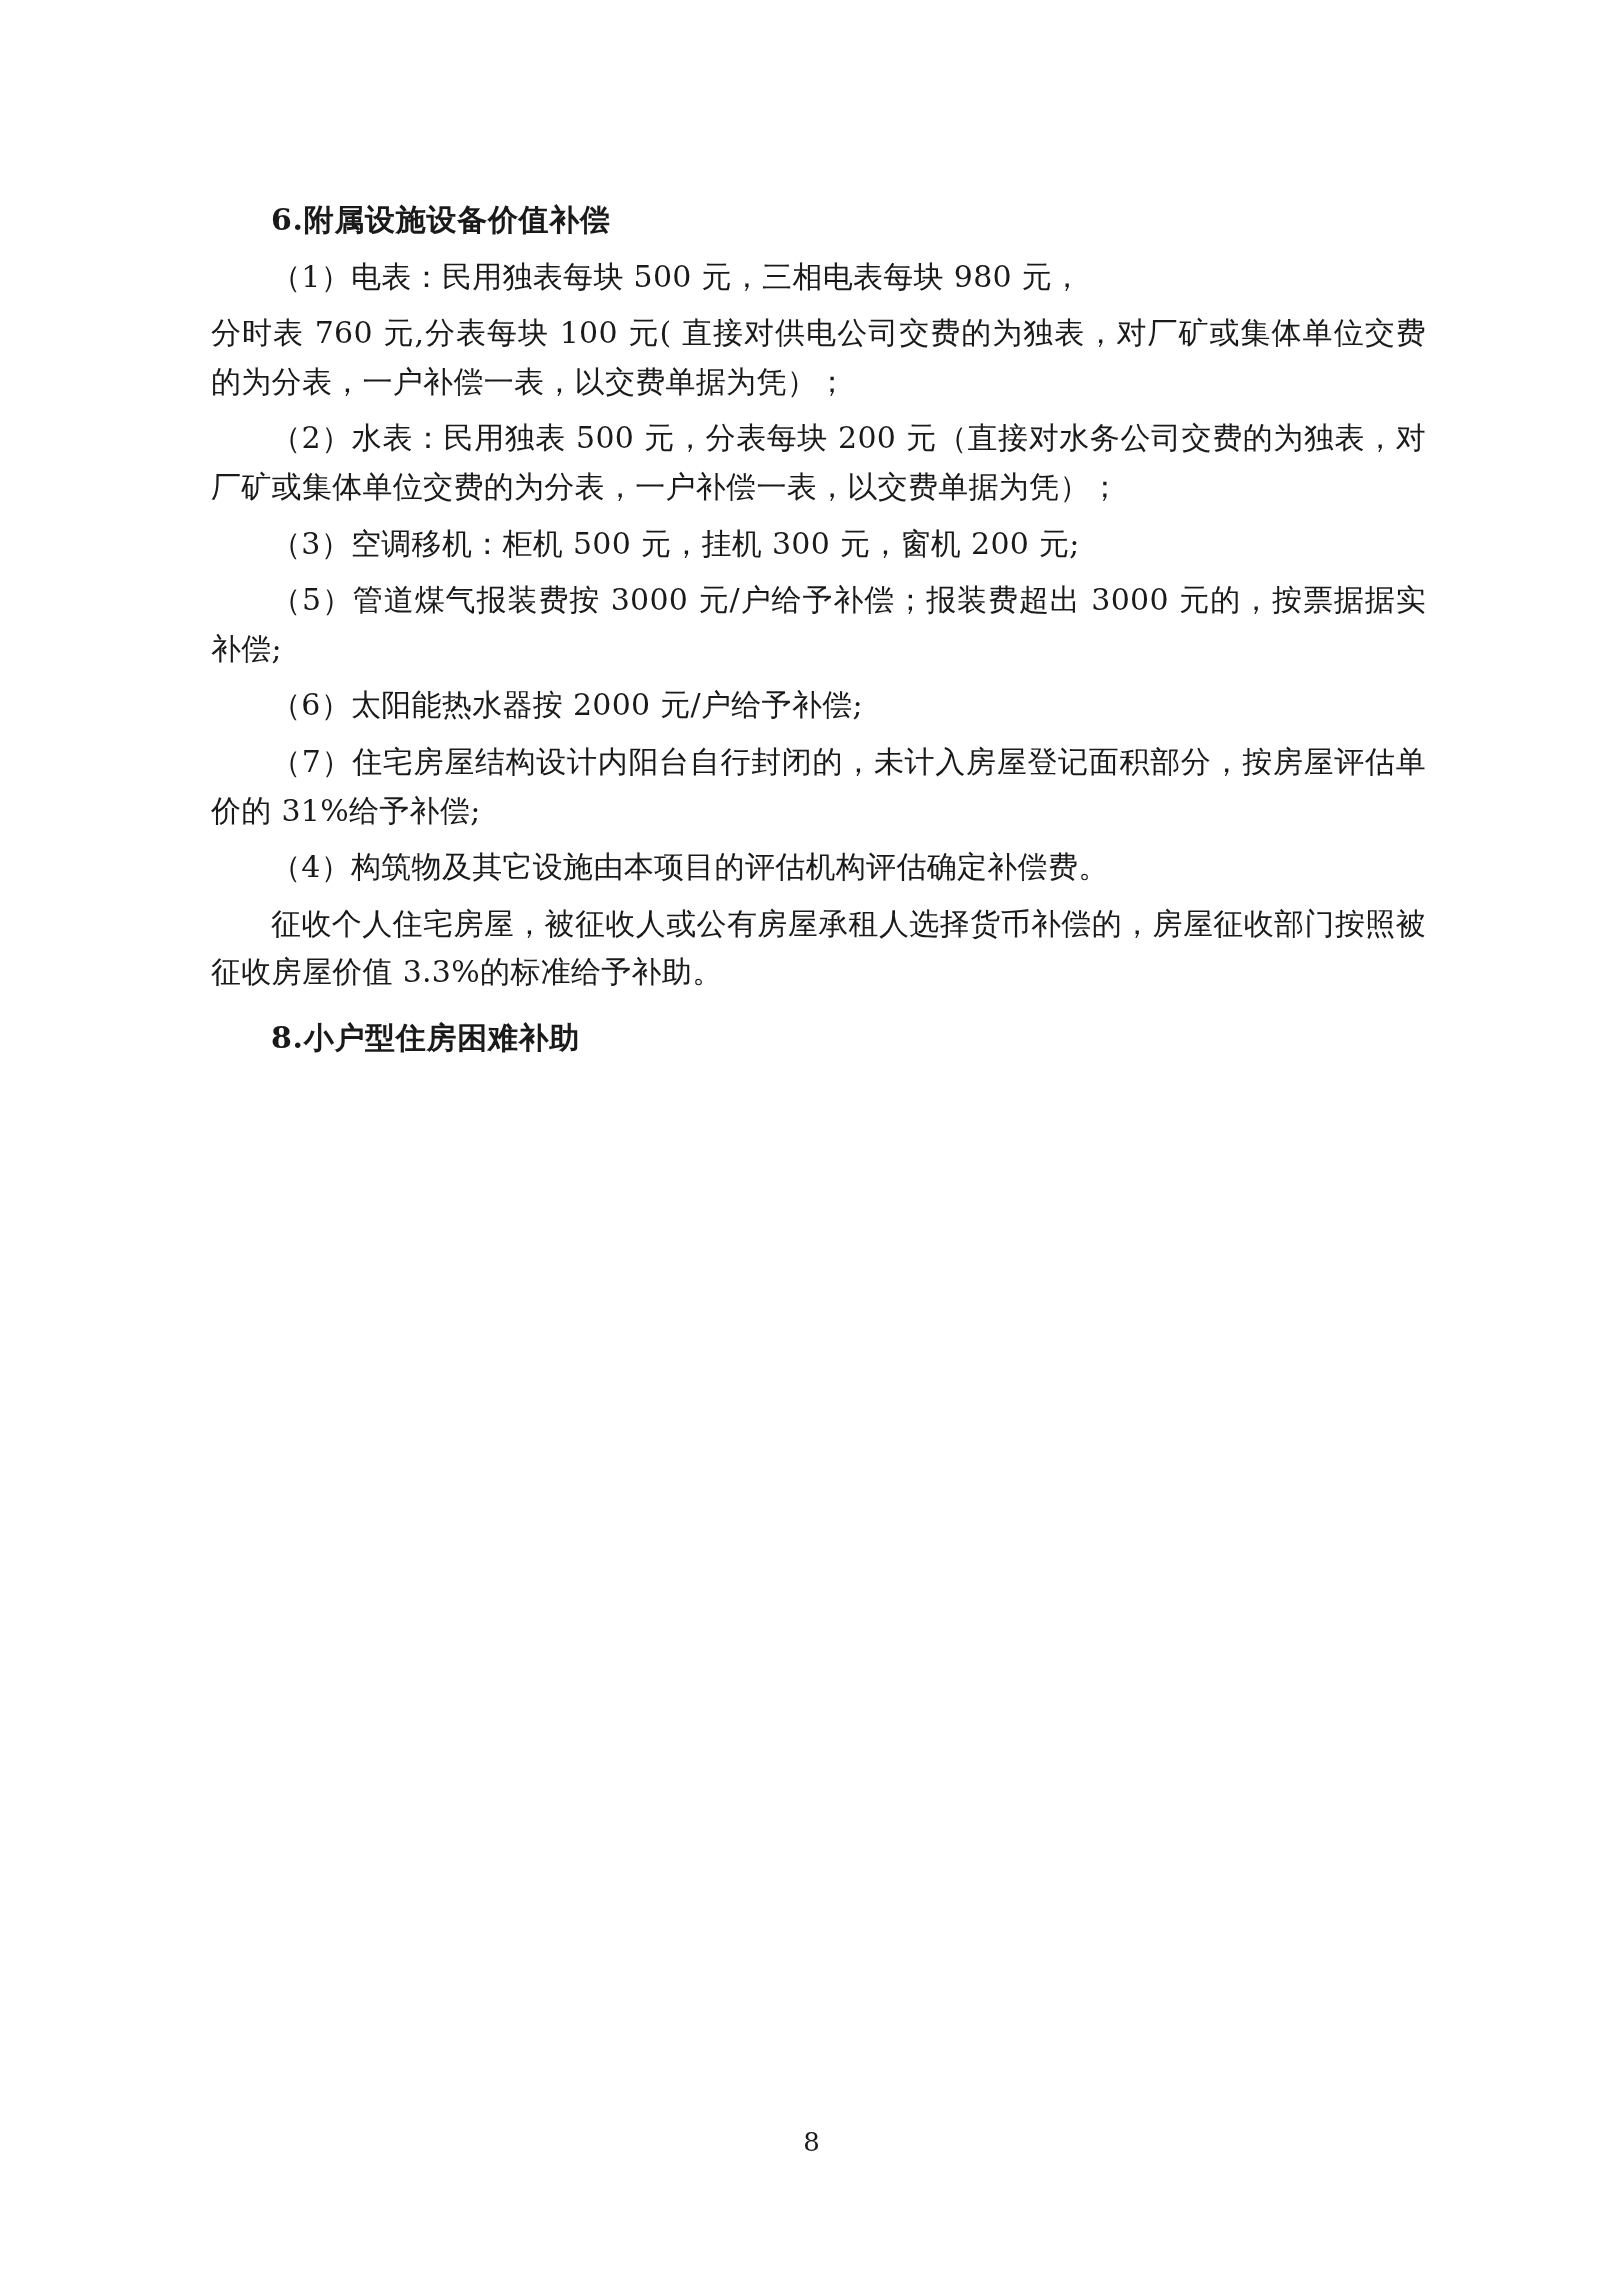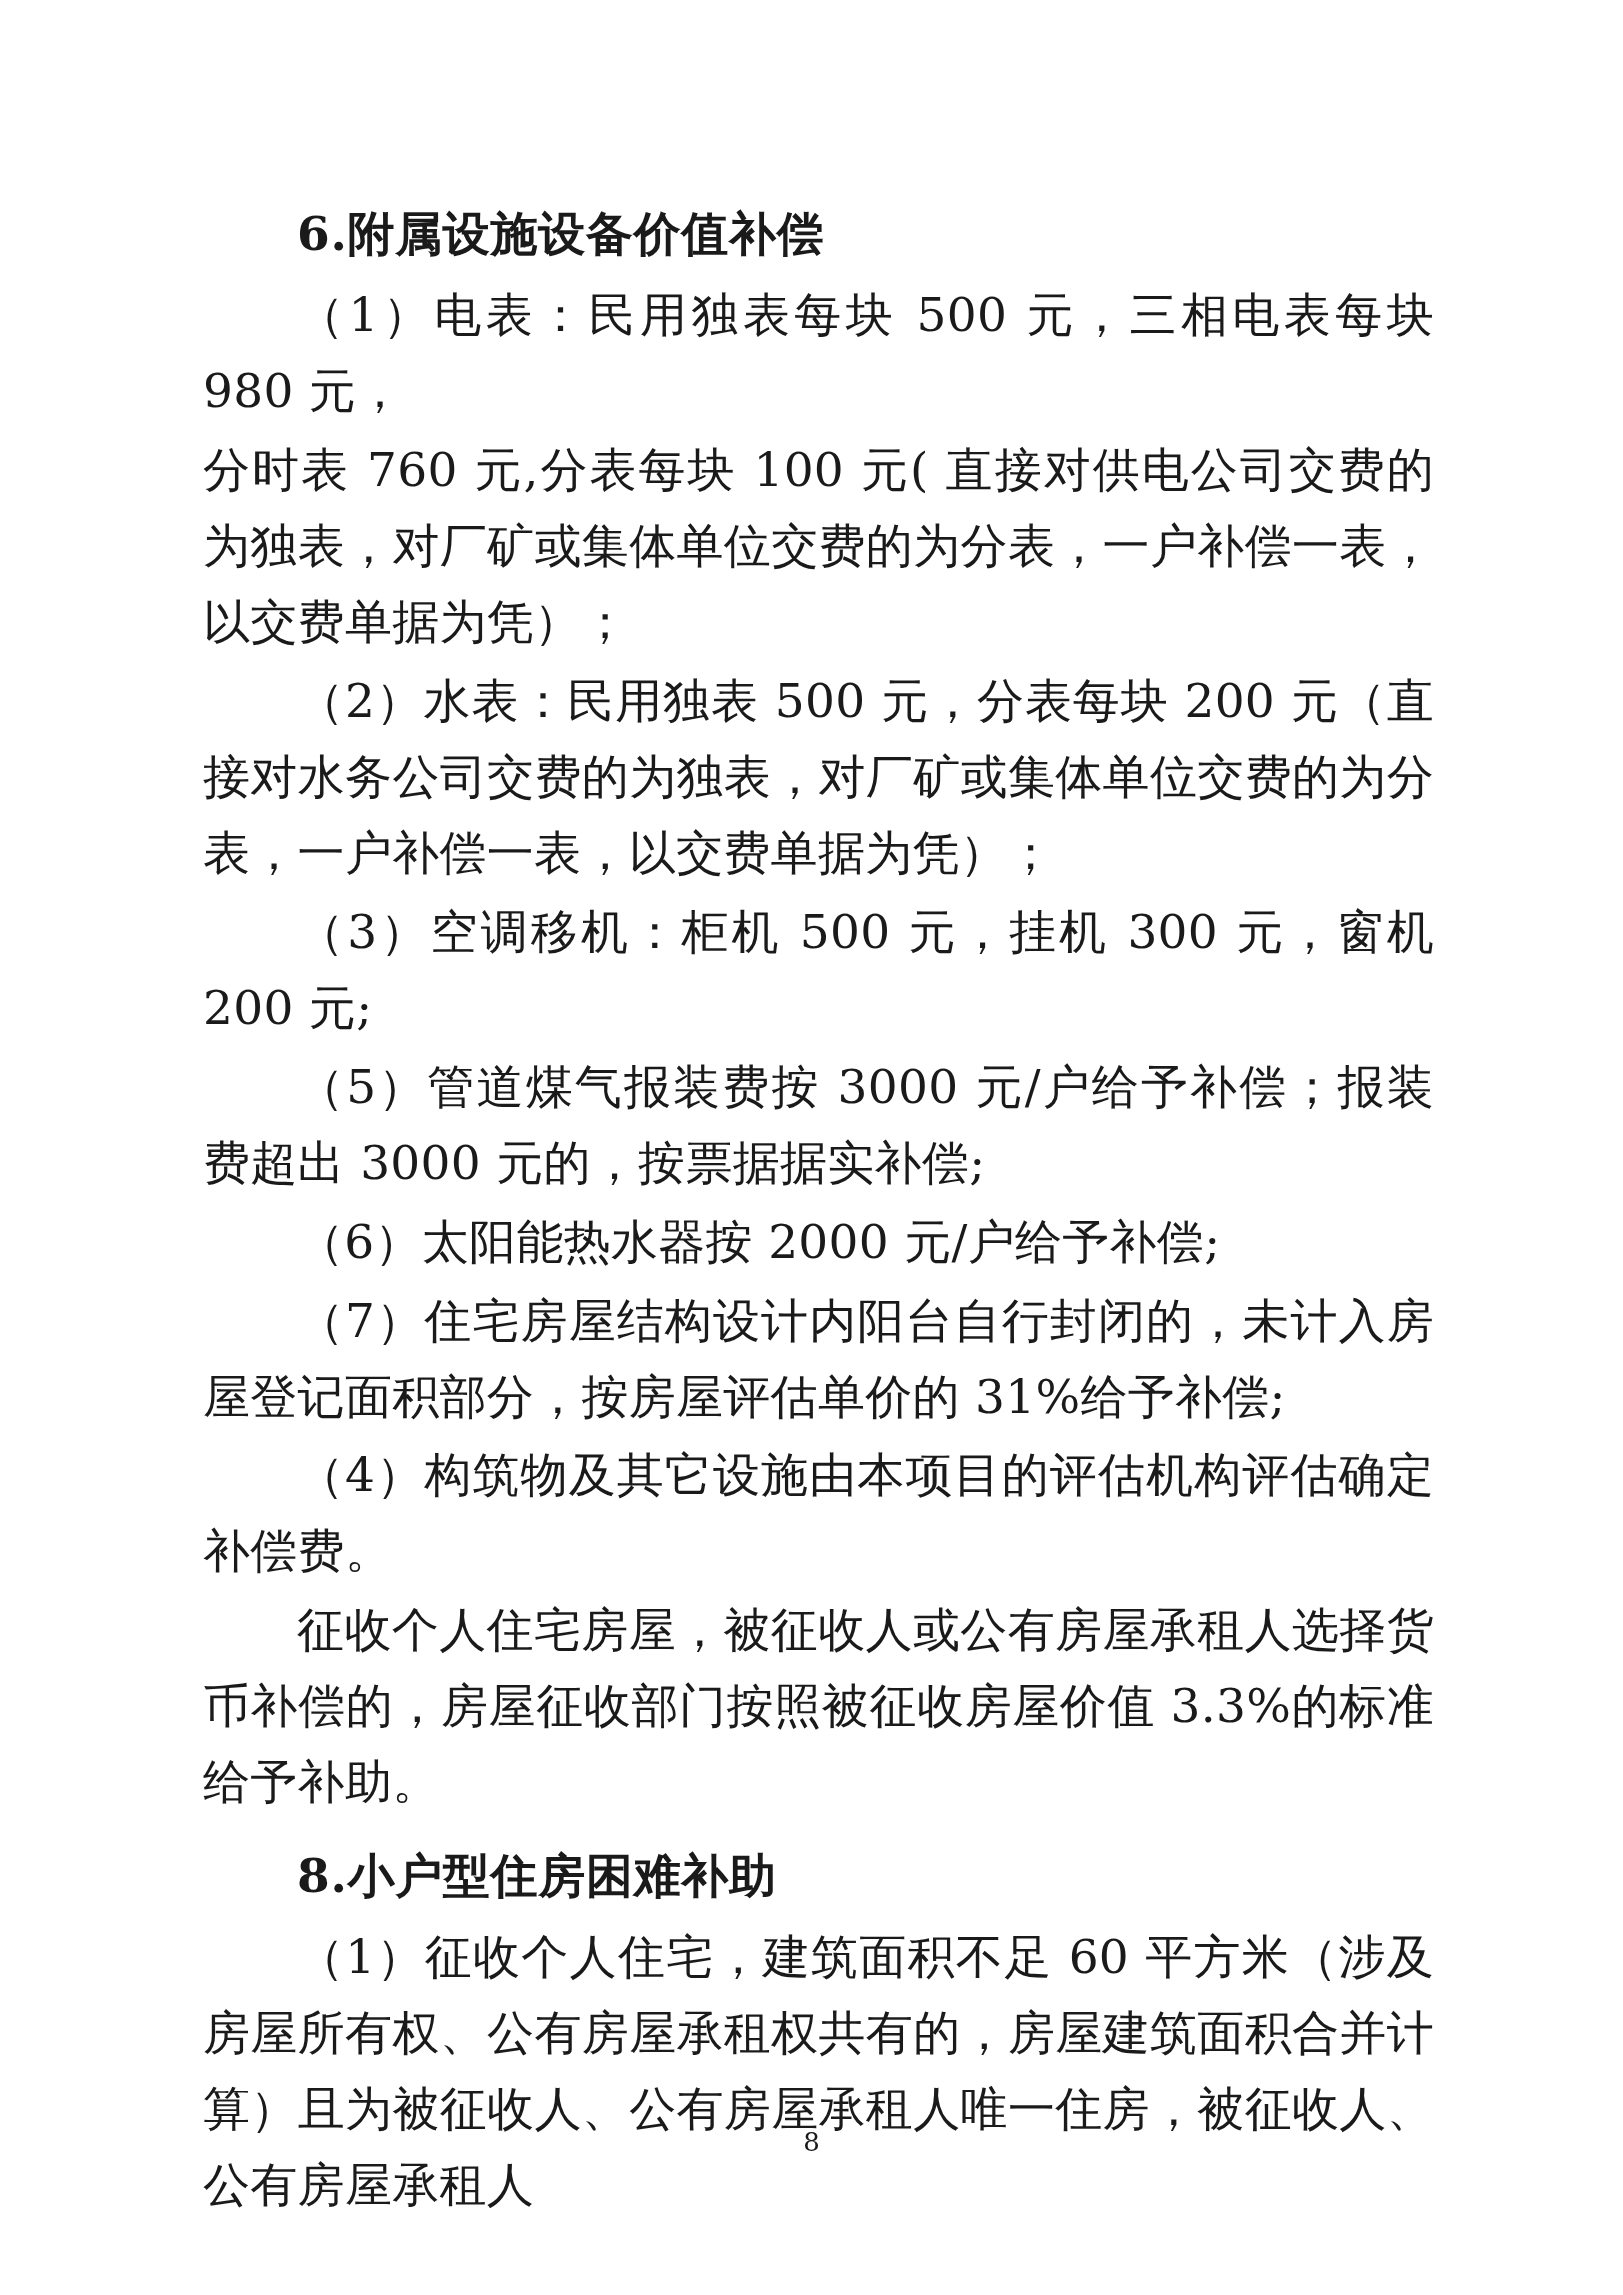--- a/index.html
+++ b/index.html
@@ -22,22 +22,22 @@
     width: 1623px;
     height: 2295px;
     box-sizing: border-box;
     padding: 196px 196px 0 203px;
   }
   .doc-body {
     width: 1231px;
     margin: 0 auto;
   }
   p {
-    margin: 0;
-    font-size: 47px;
+    margin: 8px;
+    font-size: 30px;
     line-height: 1.62;
     letter-spacing: 0.3px;
     text-align: justify;
     text-justify: inter-ideograph;
   }
   .heading {
     font-weight: bold;
     text-indent: 2em;
     margin-top: 17px;
     margin-bottom: 5.2px;
@@ -87,19 +87,18 @@
 
     <p class="para">（7）住宅房屋结构设计内阳台自行封闭的，未计入房屋登记面积部分，按房屋评估单价的 31%给予补偿;</p>
 
     <p class="para">（4）构筑物及其它设施由本项目的评估机构评估确定补偿费。</p>
 
 
     <p class="para">征收个人住宅房屋，被征收人或公有房屋承租人选择货币补偿的，房屋征收部门按照被征收房屋价值 3.3%的标准给予补助。</p>
 
     <p class="heading">8.小户型住房困难补助</p>
 
-    <p class="para">（1）征收个人住宅，建筑面积不足 60 平方米（涉及房屋所有权、公有房屋承租权共有的，房屋建筑面积合并计算）且为被征收人、公有房屋承租人唯一住房，被征收人、公有房屋承租人</p>
 
   </div>
 </div>
 
 <div class="page-number">8</div>
 
 
 </body></html>

